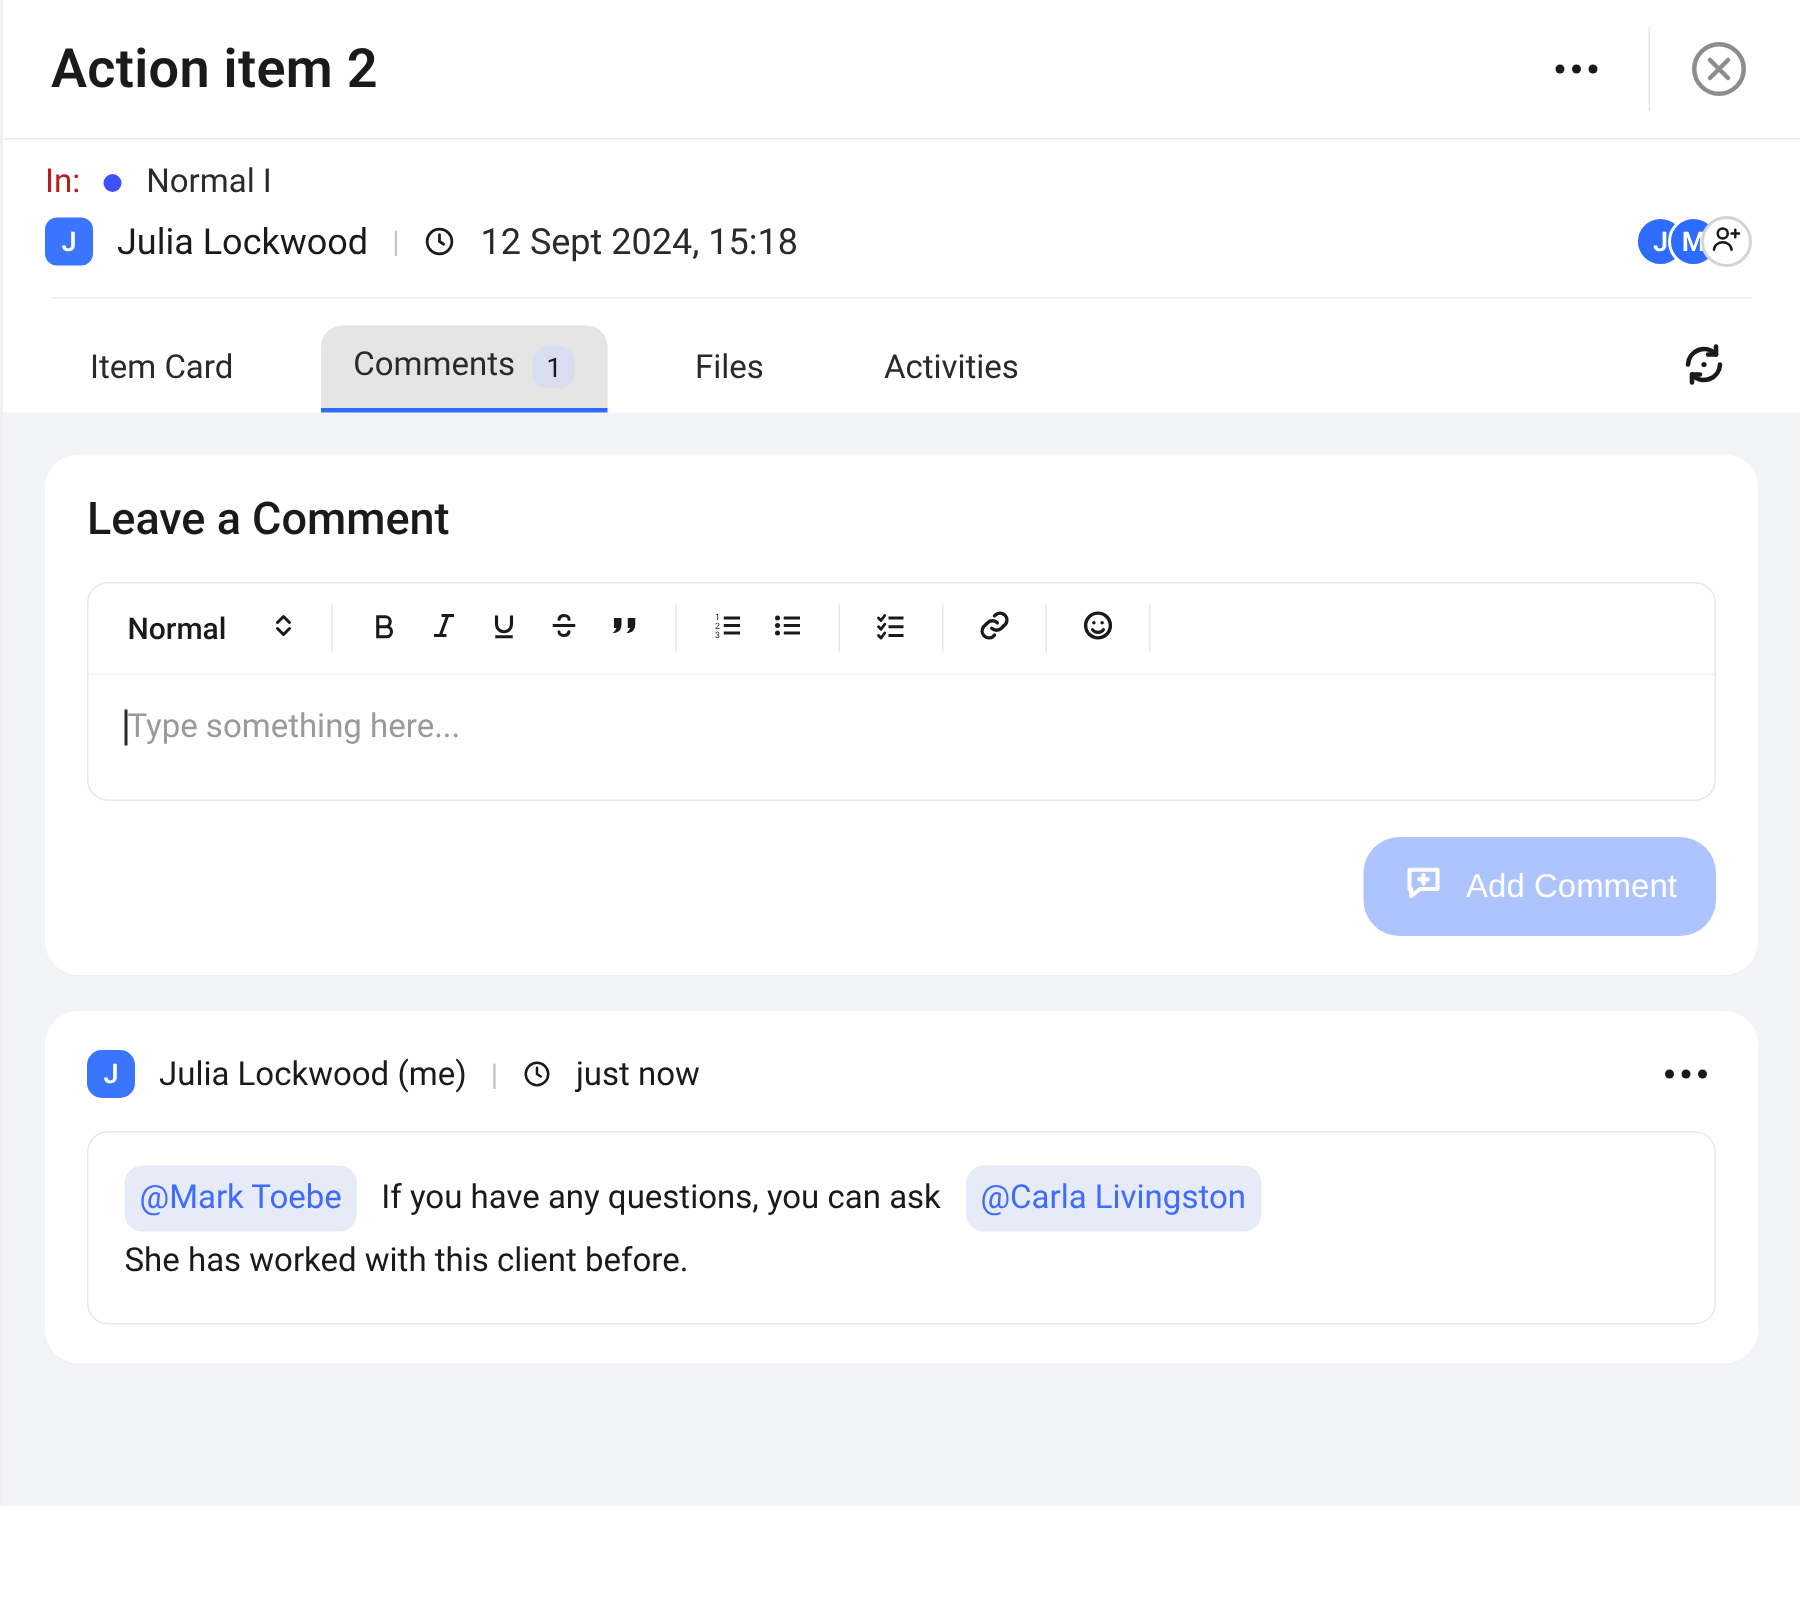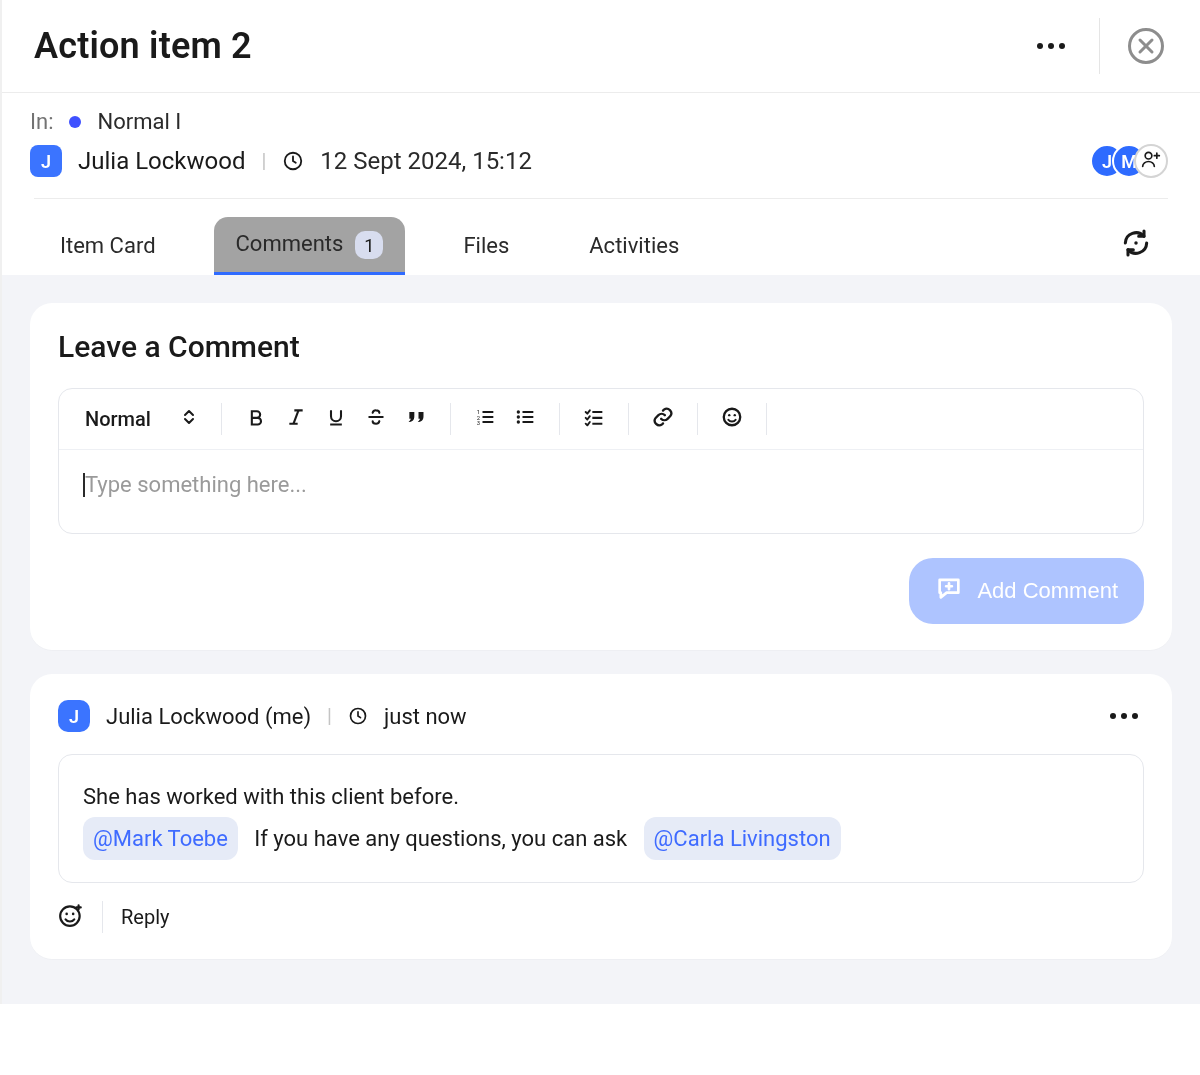--- a/index.html
+++ b/index.html
@@ -62,21 +62,21 @@
     padding: 16px 32px 6px 28px;
   }
   .meta-row {
     display: flex;
     align-items: center;
     gap: 16px;
     font-size: 22px;
     color: #2b2b2b;
   }
   .meta .in-label {
-    color: #737373;
+    color: #b91c1c;
   }
   .group-dot {
     width: 12px; height: 12px; border-radius: 50%; background: #3f51ff;
     display: inline-block;
   }
   .meta-row2 {
     display: flex;
     align-items: center;
     justify-content: space-between;
     margin-top: 10px;
@@ -137,21 +137,21 @@
   .tab {
     padding: 14px 22px;
     border-radius: 14px 14px 0 0;
     color: #2a2a2a;
     display: inline-flex;
     gap: 12px;
     cursor: pointer;
     position: relative;
   }
   .tab.active {
-    background: #a3a3a3;
+    background: #e5e5e5;
   }
   .tab.active::after {
     content: "";
     position: absolute;
     left: 0; right: 0; bottom: -2px;
     height: 3px; background: #2f6bff;
   }
   .count-badge {
     min-width: 28px; height: 28px;
     border-radius: 10px;
@@ -315,21 +315,21 @@
       <div class="author-block">
         <span class="avatar">J</span>
         <span>Julia Lockwood</span>
         <span class="light-sep">|</span>
         <span class="clock-icon">
           <svg width="22" height="22" viewBox="0 0 24 24" fill="none">
             <circle cx="12" cy="12" r="9" stroke="#1a1a1a" stroke-width="2"></circle>
             <path d="M12 7v5l3 2" stroke="#1a1a1a" stroke-width="2" stroke-linecap="round"></path>
           </svg>
         </span>
-        <span class="meta-time">12 Sept 2024, 15:12</span>
+        <span class="meta-time">12 Sept 2024, 15:18</span>
       </div>
       <div class="assignees">
         <span class="avatar-circle">J</span>
         <span class="avatar-circle">M</span>
         <span class="avatar-add">
           <span>
             <svg width="20" height="20" viewBox="0 0 24 24" fill="none">
               <circle cx="9" cy="8" r="4" stroke="#1a1a1a" stroke-width="2"></circle>
               <path d="M2 21c0-3.5 3.5-6 7-6s7 2.5 7 6" stroke="#1a1a1a" stroke-width="2" stroke-linecap="round"></path>
               <path d="M19 5v6M16 8h6" stroke="#1a1a1a" stroke-width="2" stroke-linecap="round"></path>
@@ -532,43 +532,26 @@
           <span>just now</span>
         </div>
         <span class="kebab">
           <span class="dot"></span>
             <span class="dot"></span>
             <span class="dot"></span>
         </span>
       </div>
 
       <div class="comment-box">
-        <div>She has worked with this client before.</div>
         <div>
           <span class="mention">@Mark Toebe</span>
           &nbsp;
           <span>If you have any questions, you can ask</span>
           &nbsp;
           <span class="mention">@Carla Livingston</span>
         </div>
+        <div>She has worked with this client before.</div>
       </div>
 
-      <div class="comment-actions">
-        <span class="react-btn">
-          <span>
-            <svg width="26" height="26" viewBox="0 0 24 24" fill="none">
-              <circle cx="11" cy="13" r="9" stroke="#1a1a1a" stroke-width="2"></circle>
-              <circle cx="8" cy="11" r="1.2" fill="#1a1a1a"></circle>
-              <circle cx="14" cy="11" r="1.2" fill="#1a1a1a"></circle>
-              <path d="M7 16c1 1.4 2.5 2 4 2s3-.6 4-2" stroke="#1a1a1a" stroke-width="2" stroke-linecap="round"></path>
-              <path d="M19 3v4M17 5h4" stroke="#1a1a1a" stroke-width="2" stroke-linecap="round"></path>
-            </svg>
-          </span>
-        </span>
-        <span class="thin-sep"></span>
-        <span class="reply-btn">
-          <span>Reply</span>
-        </span>
-      </div>
     </div>
 
   </div>
 </div>
 
 </body></html>

